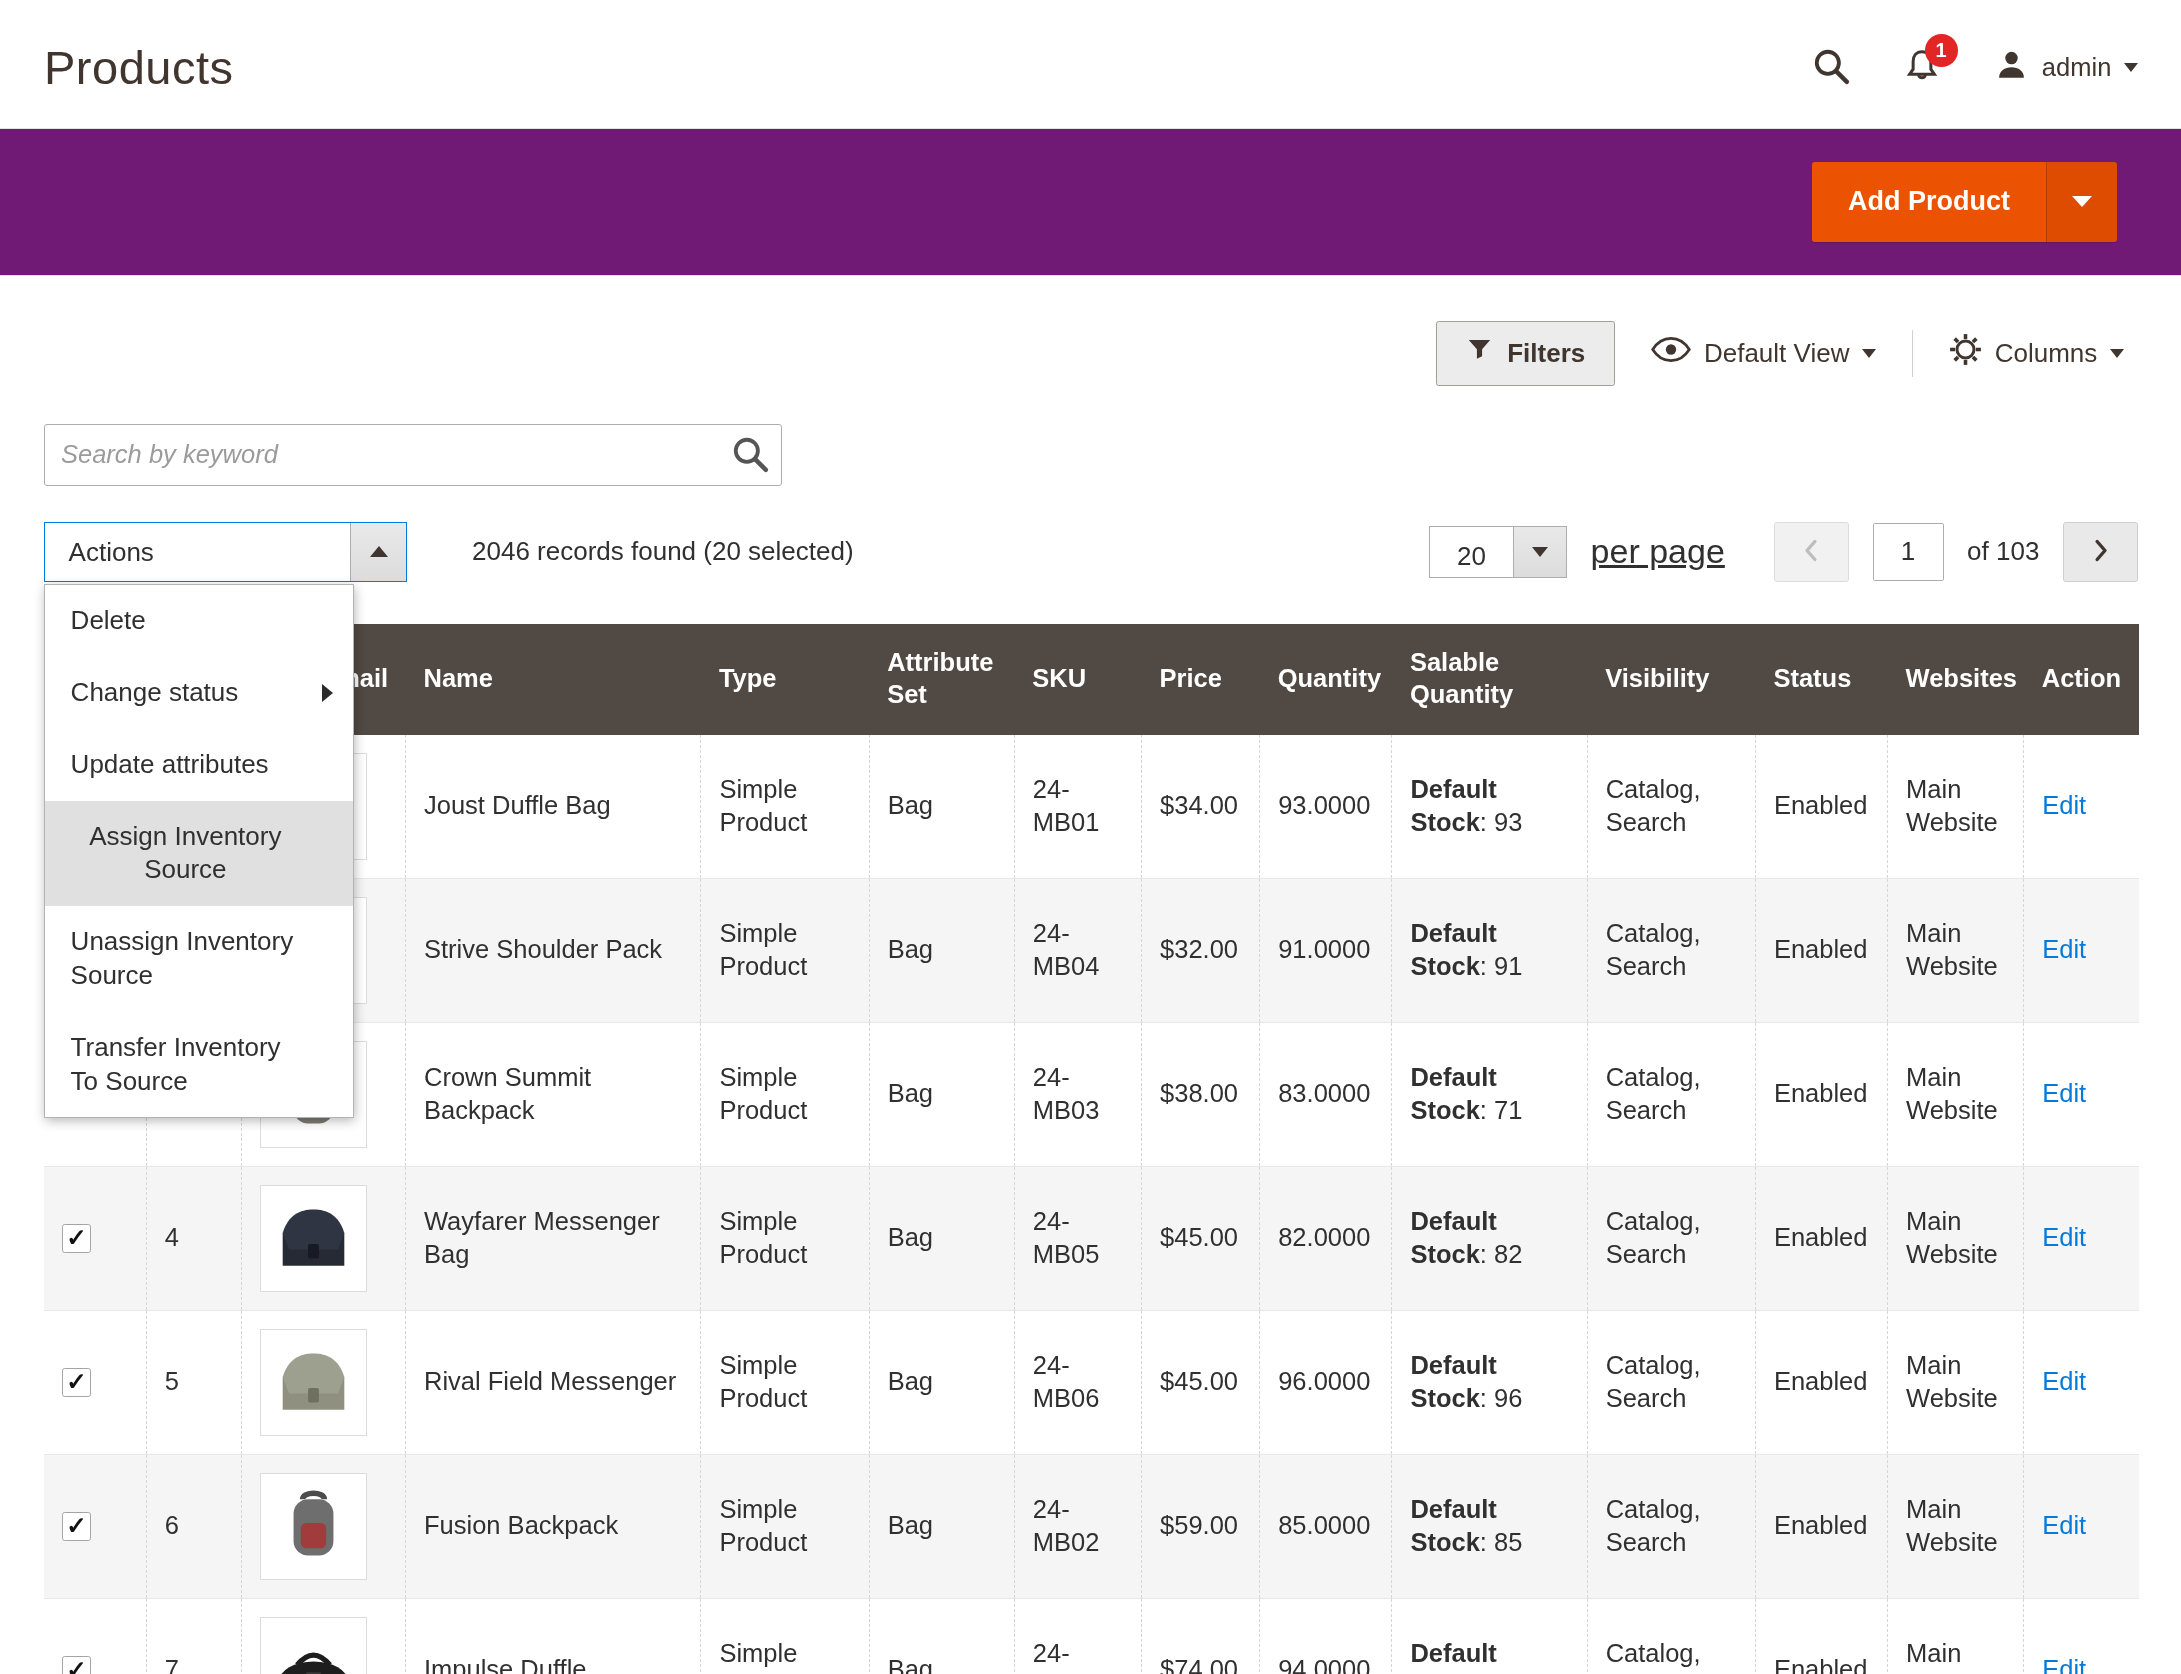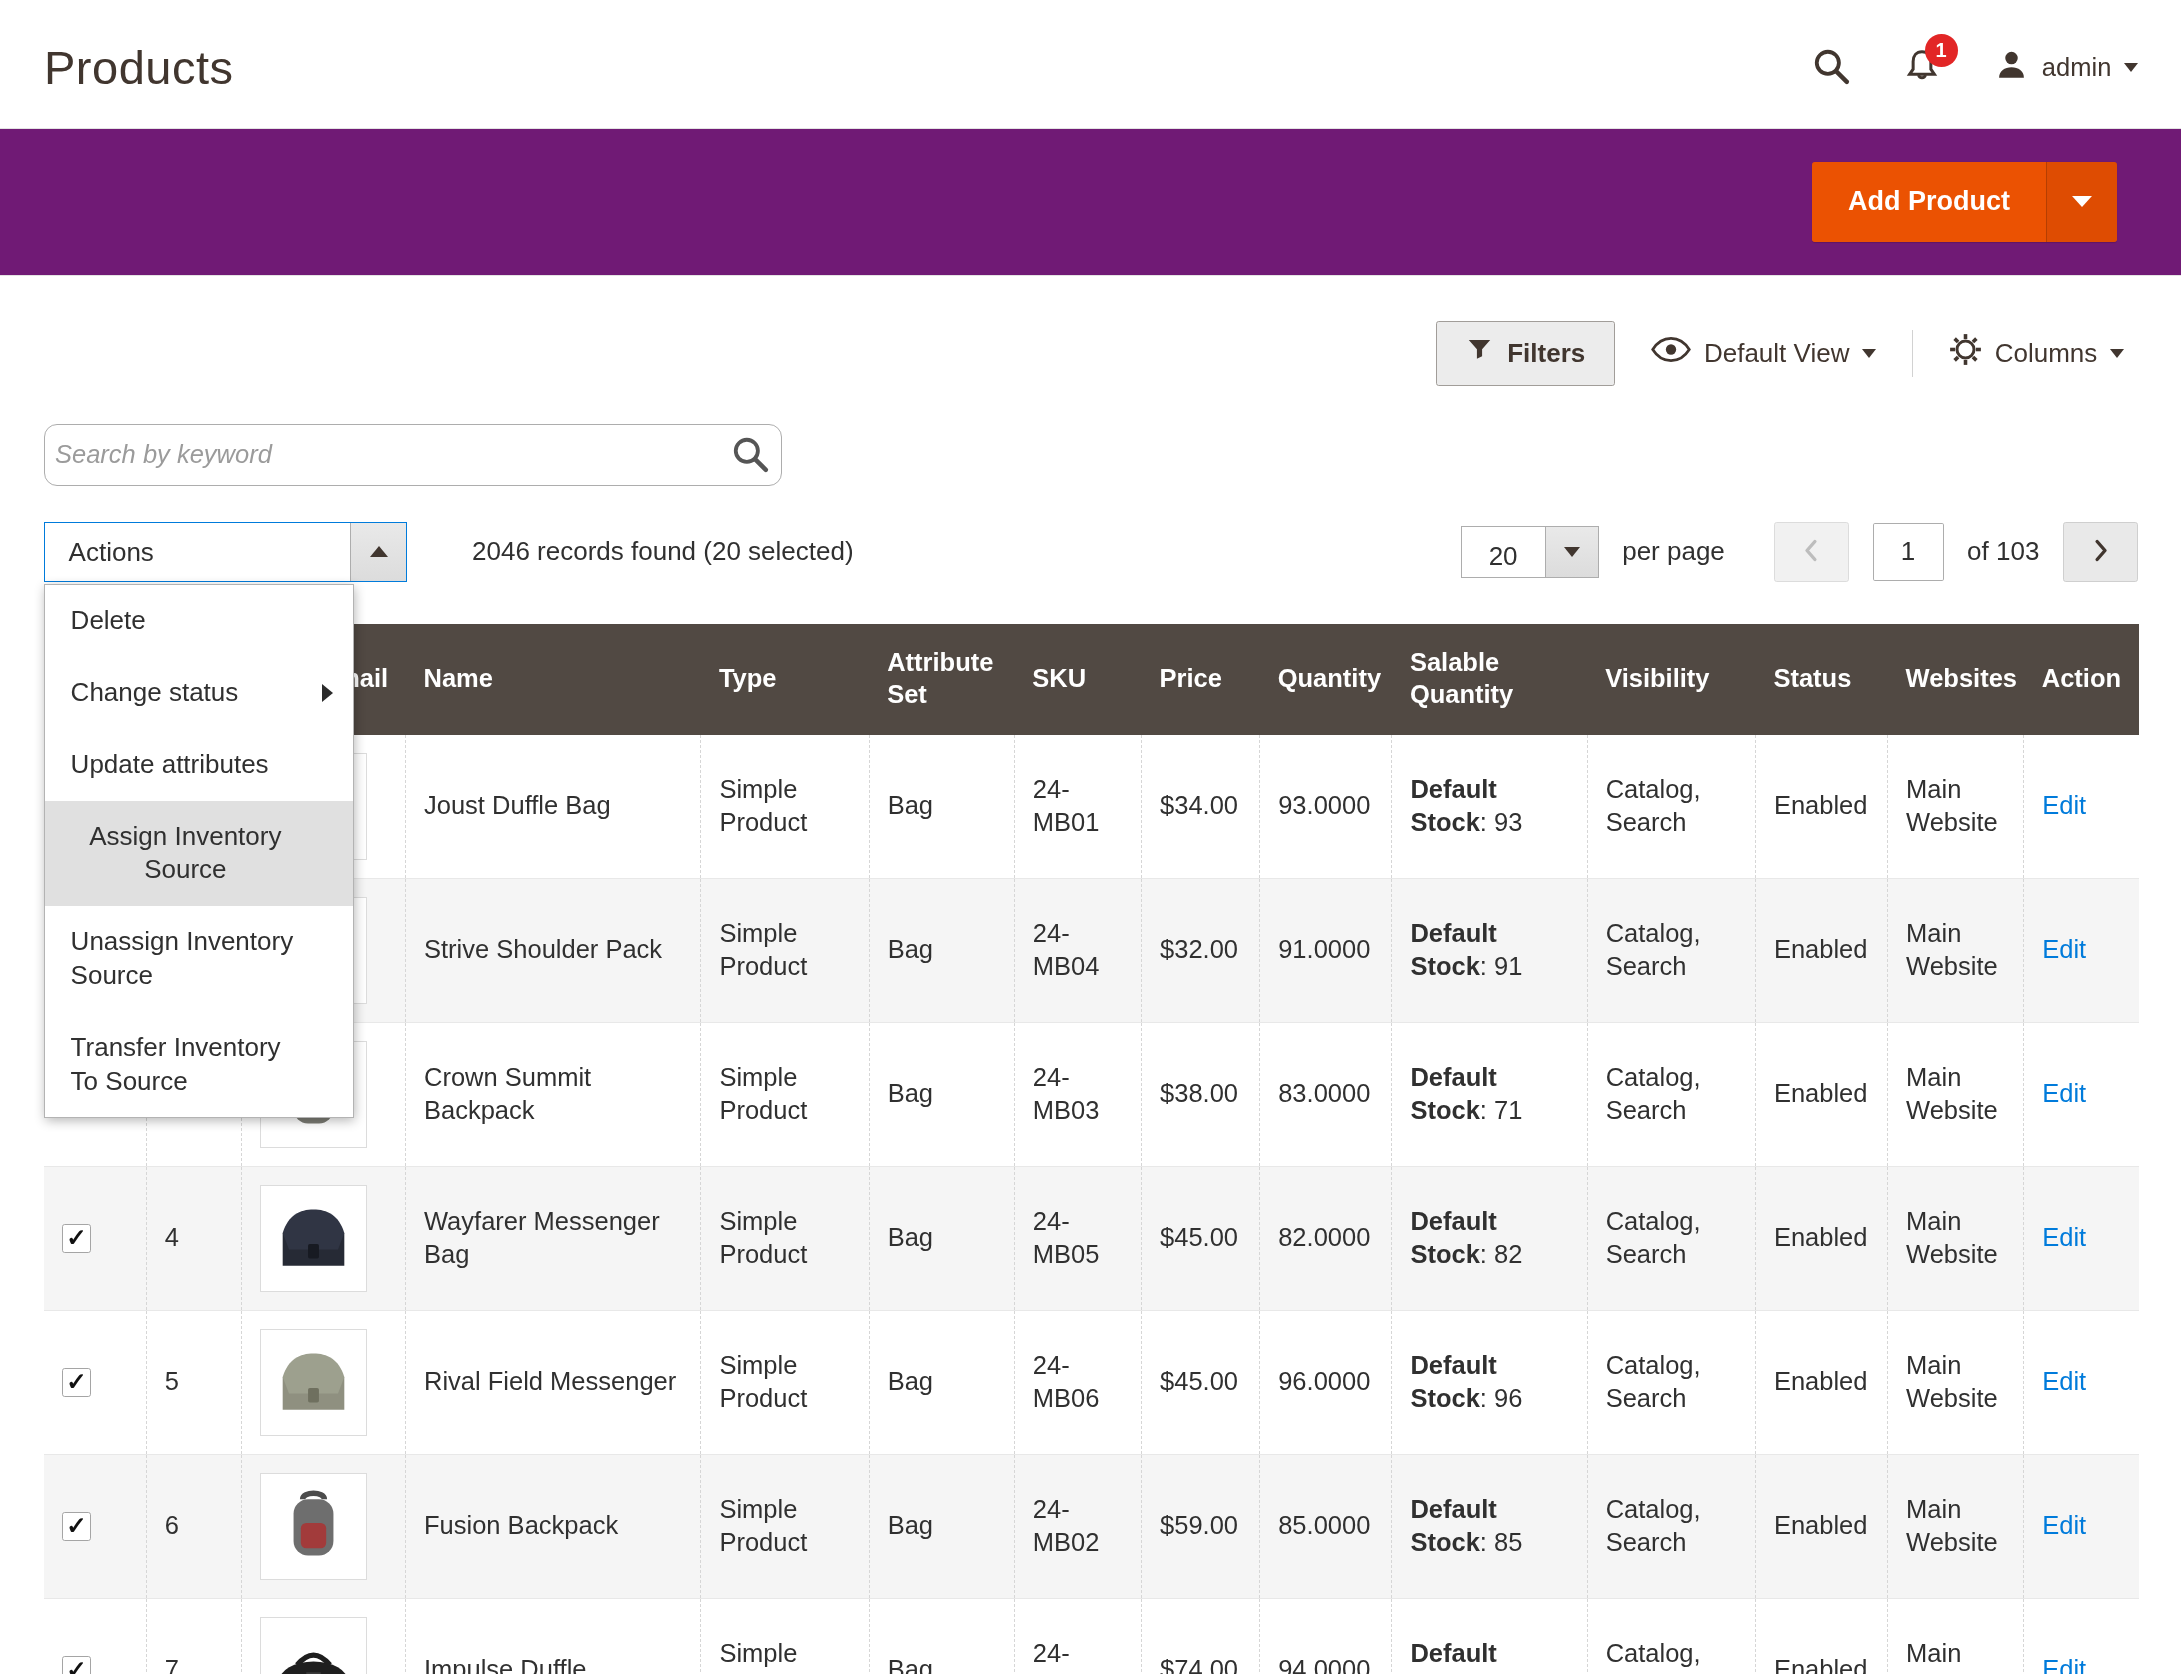--- a/index.html
+++ b/index.html
@@ -46,38 +46,38 @@
 
   
   .grid-controls{margin:45px 58px 0 44px;display:flex;justify-content:flex-end;align-items:center;gap:36px;}
   .filters-btn{display:flex;align-items:center;gap:14.5px;height:65px;padding:0 29px;background:#ececec;
     border:0.9px solid #a19d99;border-radius:2.7px;font-family:inherit;font-size:26px;font-weight:700;color:var(--text-dark);cursor:pointer;}
   .ctrl{display:flex;align-items:center;gap:12.7px;color:var(--text-dark);font-size:26px;cursor:pointer;}
   .v-divider{width:0.9px;height:47px;background:#d2d2d2;}
 
   
   .search-row{margin:38px 44px 0;position:relative;width:738px;}
-  .keyword-input{width:100%;height:62px;border:0.9px solid var(--border);border-radius:13px;padding:0 73px 0 10px;
+  .keyword-input{width:100%;height:62px;border:0.9px solid var(--border);border-radius:3px;padding:0 73px 0 16px;
     font-family:inherit;font-size:25.5px;color:var(--text);background:#fff;}
   .keyword-input::placeholder{font-style:italic;color:#9b9b9b;}
   .search-submit{position:absolute;right:12.7px;top:11.8px;background:none;border:none;padding:0;cursor:pointer;}
 
   
   .grid-toolbar{margin:36px 44px 0;display:flex;align-items:center;}
   .actions-select{width:363px;height:60px;display:flex;border:0.9px solid var(--link);background:#fff;position:relative;cursor:pointer;}
   .actions-label{flex:1;padding:0 23.6px;line-height:58px;font-size:26px;color:var(--text);}
   .actions-toggle{width:56px;border-left:0.9px solid var(--border);background:linear-gradient(#e9e9e9,#dcdcdc);
     display:flex;align-items:center;justify-content:center;}
   .records{margin-left:65px;font-size:26px;color:var(--text);}
   .pager{margin-left:auto;display:flex;align-items:center;gap:23.6px;}
   .perpage-select{display:flex;height:52px;border:0.9px solid var(--border);background:#fff;cursor:pointer;}
   .perpage-value{padding:0 27px;line-height:58px;font-size:26px;}
   .perpage-toggle{width:53px;border-left:0.9px solid var(--border);background:linear-gradient(#e9e9e9,#dcdcdc);
     display:flex;align-items:center;justify-content:center;}
-  .perpage-label{font-size:26px;margin:0 25.5px 0 0;}
+  .perpage-label{font-size:34px;margin:0 25.5px 0 0;text-decoration:underline;}
   .pager-btn{width:75px;height:60px;border:0.9px solid #cfcfcf;border-radius:2.7px;background:#e9e9e9;
     display:flex;align-items:center;justify-content:center;cursor:pointer;padding:0;}
   .pager-btn.prev{background:#f1f1f1;border-color:#dcdcdc;cursor:default;}
   .page-input{width:71px;height:58px;border:0.9px solid var(--border);border-radius:1.8px;text-align:center;
     font-family:inherit;font-size:26px;color:var(--text);}
   .page-of{font-size:26px;}
 
   
   .actions-menu{position:absolute;top:calc(100% + 3.6px);left:-0.9px;width:310px;background:#fff;
     border:0.9px solid #b3b3b3;box-shadow:0.9px 2.7px 11px rgba(0,0,0,.3);z-index:100;}

